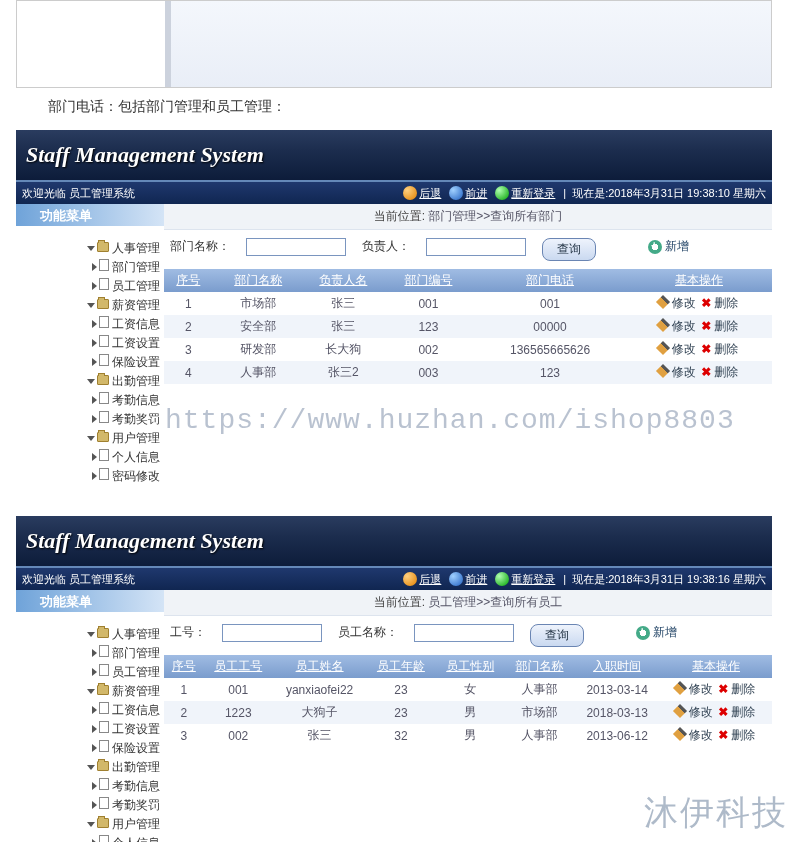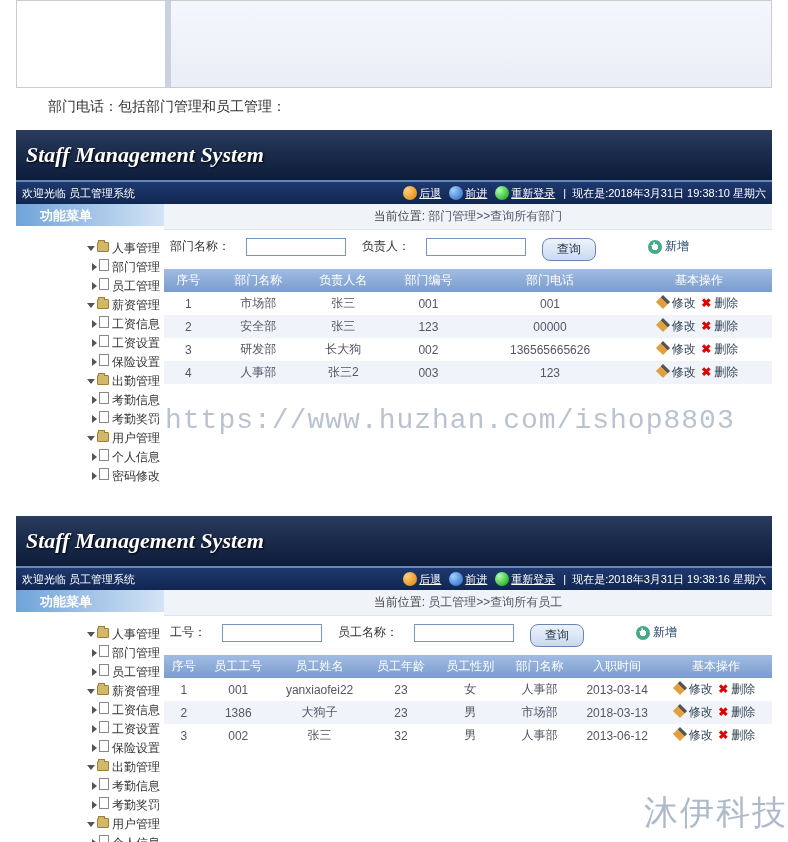--- a/index.html
+++ b/index.html
@@ -35,21 +35,21 @@
   .breadcrumb { background: #f0f3f7; border-bottom: 1px solid #dde4ee; padding: 4px 8px; color: #556; font-size: 12px; text-align: center; }
   .breadcrumb .lbl { color:#444; }
   .searchbar { padding: 8px 6px; display: flex; gap: 16px; flex-wrap: nowrap; font-size:12px;}
   .searchbar label { color: #333; }
   .searchbar input[type=text] { border:1px solid #7a95bf; height:18px; padding:0 3px; font-size:12px;}
   .btn { background: linear-gradient(to bottom,#eef3fc,#cad9f0); border:1px solid #6a85b3; border-radius:8px; padding:2px 14px; color:#234; cursor:pointer; font-size:12px;}
   .add-icon { display:inline-block; width:14px; height:14px; background: radial-gradient(circle,#fff 30%,#4a8 35%,#4a8 100%); border-radius:50%; vertical-align:middle; margin-right:3px; position:relative;}
   .add-icon::before{content:"+"; position:absolute; left:3px; top:-1px; color:#fff; font-size:11px; font-weight:bold;}
   .addlink { color:#246; text-decoration:none; cursor:pointer;}
   table.data { width: 100%; border-collapse: collapse; font-size:12px;}
-  table.data th { background: linear-gradient(to bottom,#a0bce3,#7a9ccd); color:#fff; font-weight:normal; padding:3px 4px; text-align:center;}
+  table.data th { background: linear-gradient(to bottom,#a0bce3,#7a9ccd); color:#fff; font-weight:normal; padding:3px 4px; text-align:center;text-decoration:underline;}
   table.data td { text-align:center; padding:3px 4px; color:#556;}
   table.data tr:nth-child(even) td { background:#f0f4fa; }
   .act { color:#345; cursor:pointer; margin:0 2px; }
   .pencil-icon{ display:inline-block; width:10px;height:10px; transform:rotate(-45deg); background:linear-gradient(to right,#e0a040 70%,#555 70%); margin-right:2px;}
   .x-icon{ display:inline-block; color:#d00; font-weight:bold; margin-right:1px;}
   .watermark {
     position: absolute; left: 149px; top: 275px; font-size: 28px; font-family: "Courier New", monospace;
     color: rgba(100,120,150,0.45); letter-spacing: 1px; pointer-events:none;
   }
   .footer-mark { position: fixed; right: 0; bottom: 6px; font-size: 34px; color: rgba(120,140,165,0.6); font-family: "SimHei","Microsoft YaHei"; letter-spacing: 2px; pointer-events:none;}
@@ -228,21 +228,21 @@
               <td>001</td>
               <td>yanxiaofei22</td>
               <td>23</td>
               <td>女</td>
               <td>人事部</td>
               <td>2013-03-14</td>
             <td><span class="pencil-icon"></span><span class="act">修改</span> <span class="x-icon">✖</span><span class="act">删除</span></td>
           </tr>
           <tr>
             <td>2</td>
-              <td>1386</td>
+              <td>1223</td>
               <td>大狗子</td>
               <td>23</td>
               <td>男</td>
               <td>市场部</td>
               <td>2018-03-13</td>
             <td><span class="pencil-icon"></span><span class="act">修改</span> <span class="x-icon">✖</span><span class="act">删除</span></td>
           </tr>
           <tr>
             <td>3</td>
               <td>002</td>

